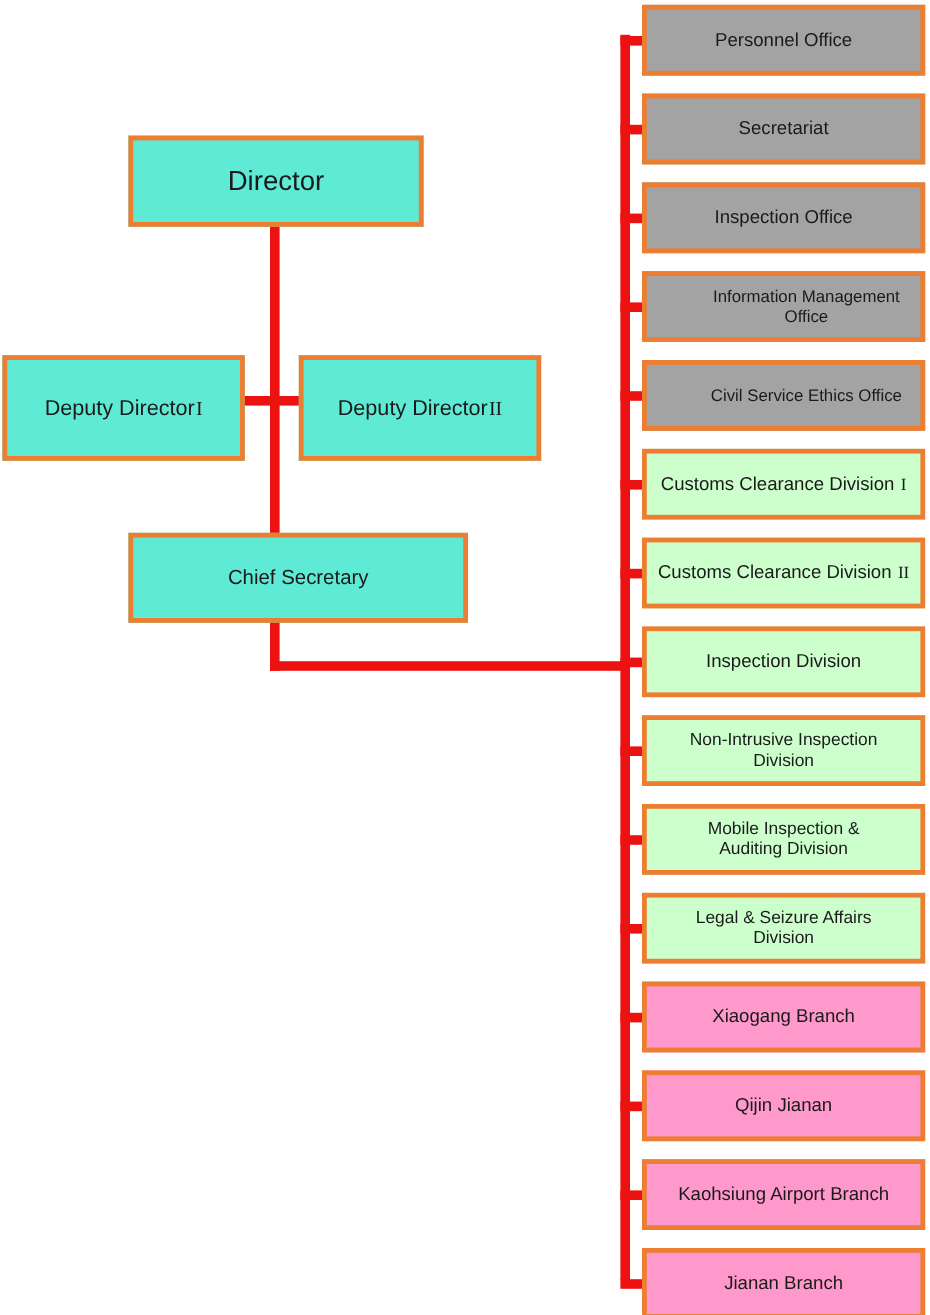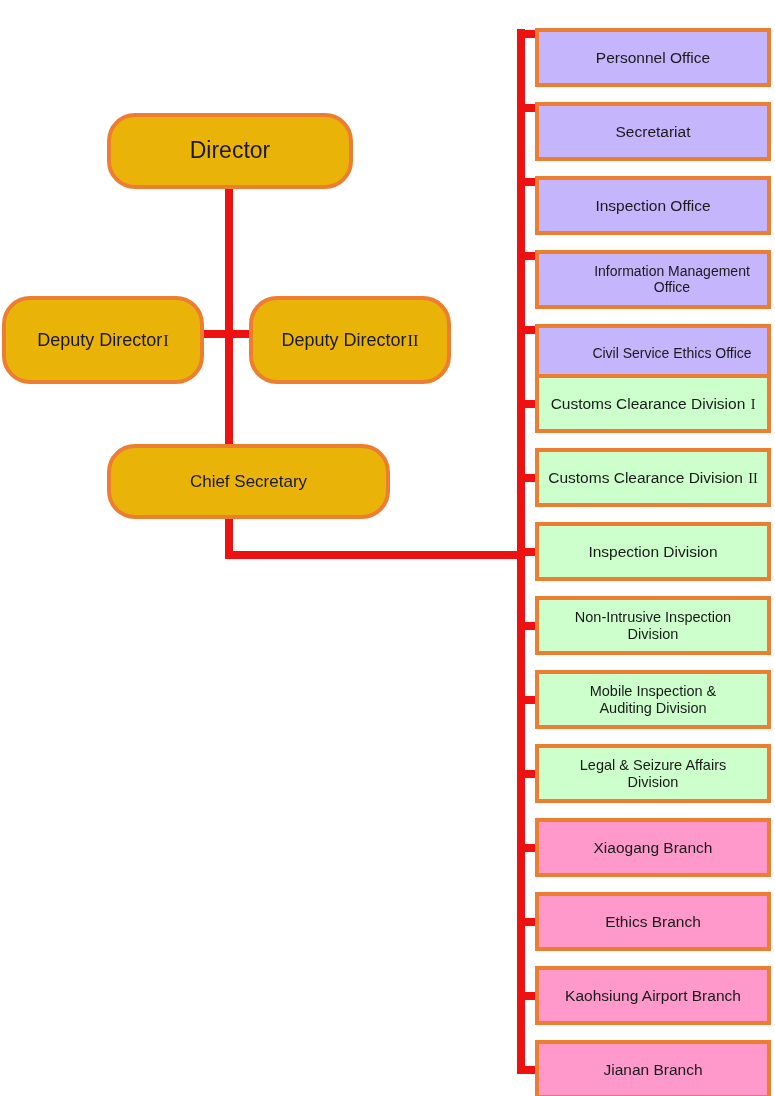--- a/index.html
+++ b/index.html
@@ -44,22 +44,22 @@
     width: 100%;
     white-space: pre-line;
   }
   .node .num {
     font-family: "Liberation Serif", serif;
     font-size: 0.92em;
     padding-left: 1px;
   }
 
   
-  .fill-white { background: #eab308; border-radius: 28px; }
-  .fill-blue  { background: #c4b5fd; margin-top: 24px; }
+  .fill-white { background: #5eead4; }
+  .fill-blue  { background: #a3a3a3; }
   .fill-green { background: #CCFFCC; }
   .fill-pink  { background: #FF99CC; }
 
   
   .exec-director {
     left: 107px; top: 113px; width: 246px; height: 76px;
     font-size: 23px;
   }
   .exec-deputy {
     top: 296px; width: 202px; height: 88px;
@@ -164,21 +164,21 @@
 Auditing Division</span></span>
       </div>
       <div class="node unit fill-green two-line" style="top: 744px;">
         <span class="lbl"><span>Legal &amp; Seizure Affairs
 Division</span></span>
       </div>
       <div class="node unit fill-pink" style="top: 818px;">
         <span class="lbl"><span>Xiaogang Branch</span></span>
       </div>
       <div class="node unit fill-pink" style="top: 892px;">
-        <span class="lbl"><span>Ethics Branch</span></span>
+        <span class="lbl"><span>Qijin Jianan</span></span>
       </div>
       <div class="node unit fill-pink" style="top: 966px;">
         <span class="lbl"><span>Kaohsiung Airport Branch</span></span>
       </div>
       <div class="node unit fill-pink" style="top: 1040px;">
         <span class="lbl"><span>Jianan Branch</span></span>
       </div>
     </div>
 
 </div>

